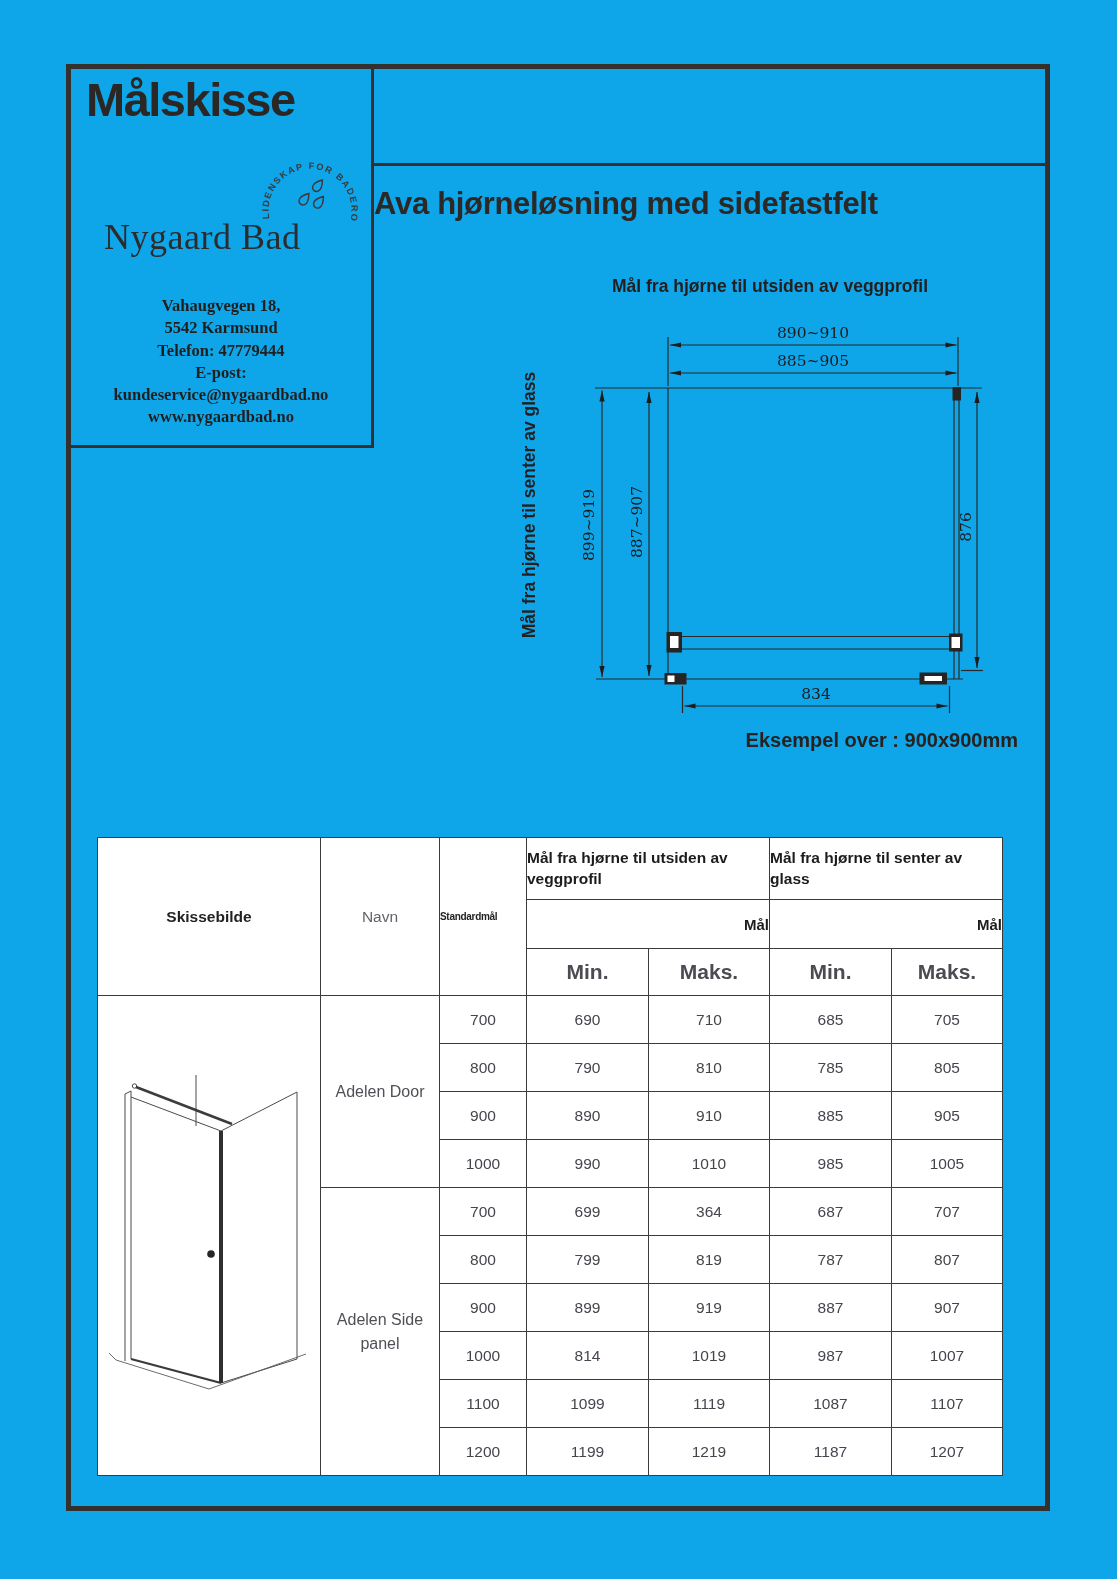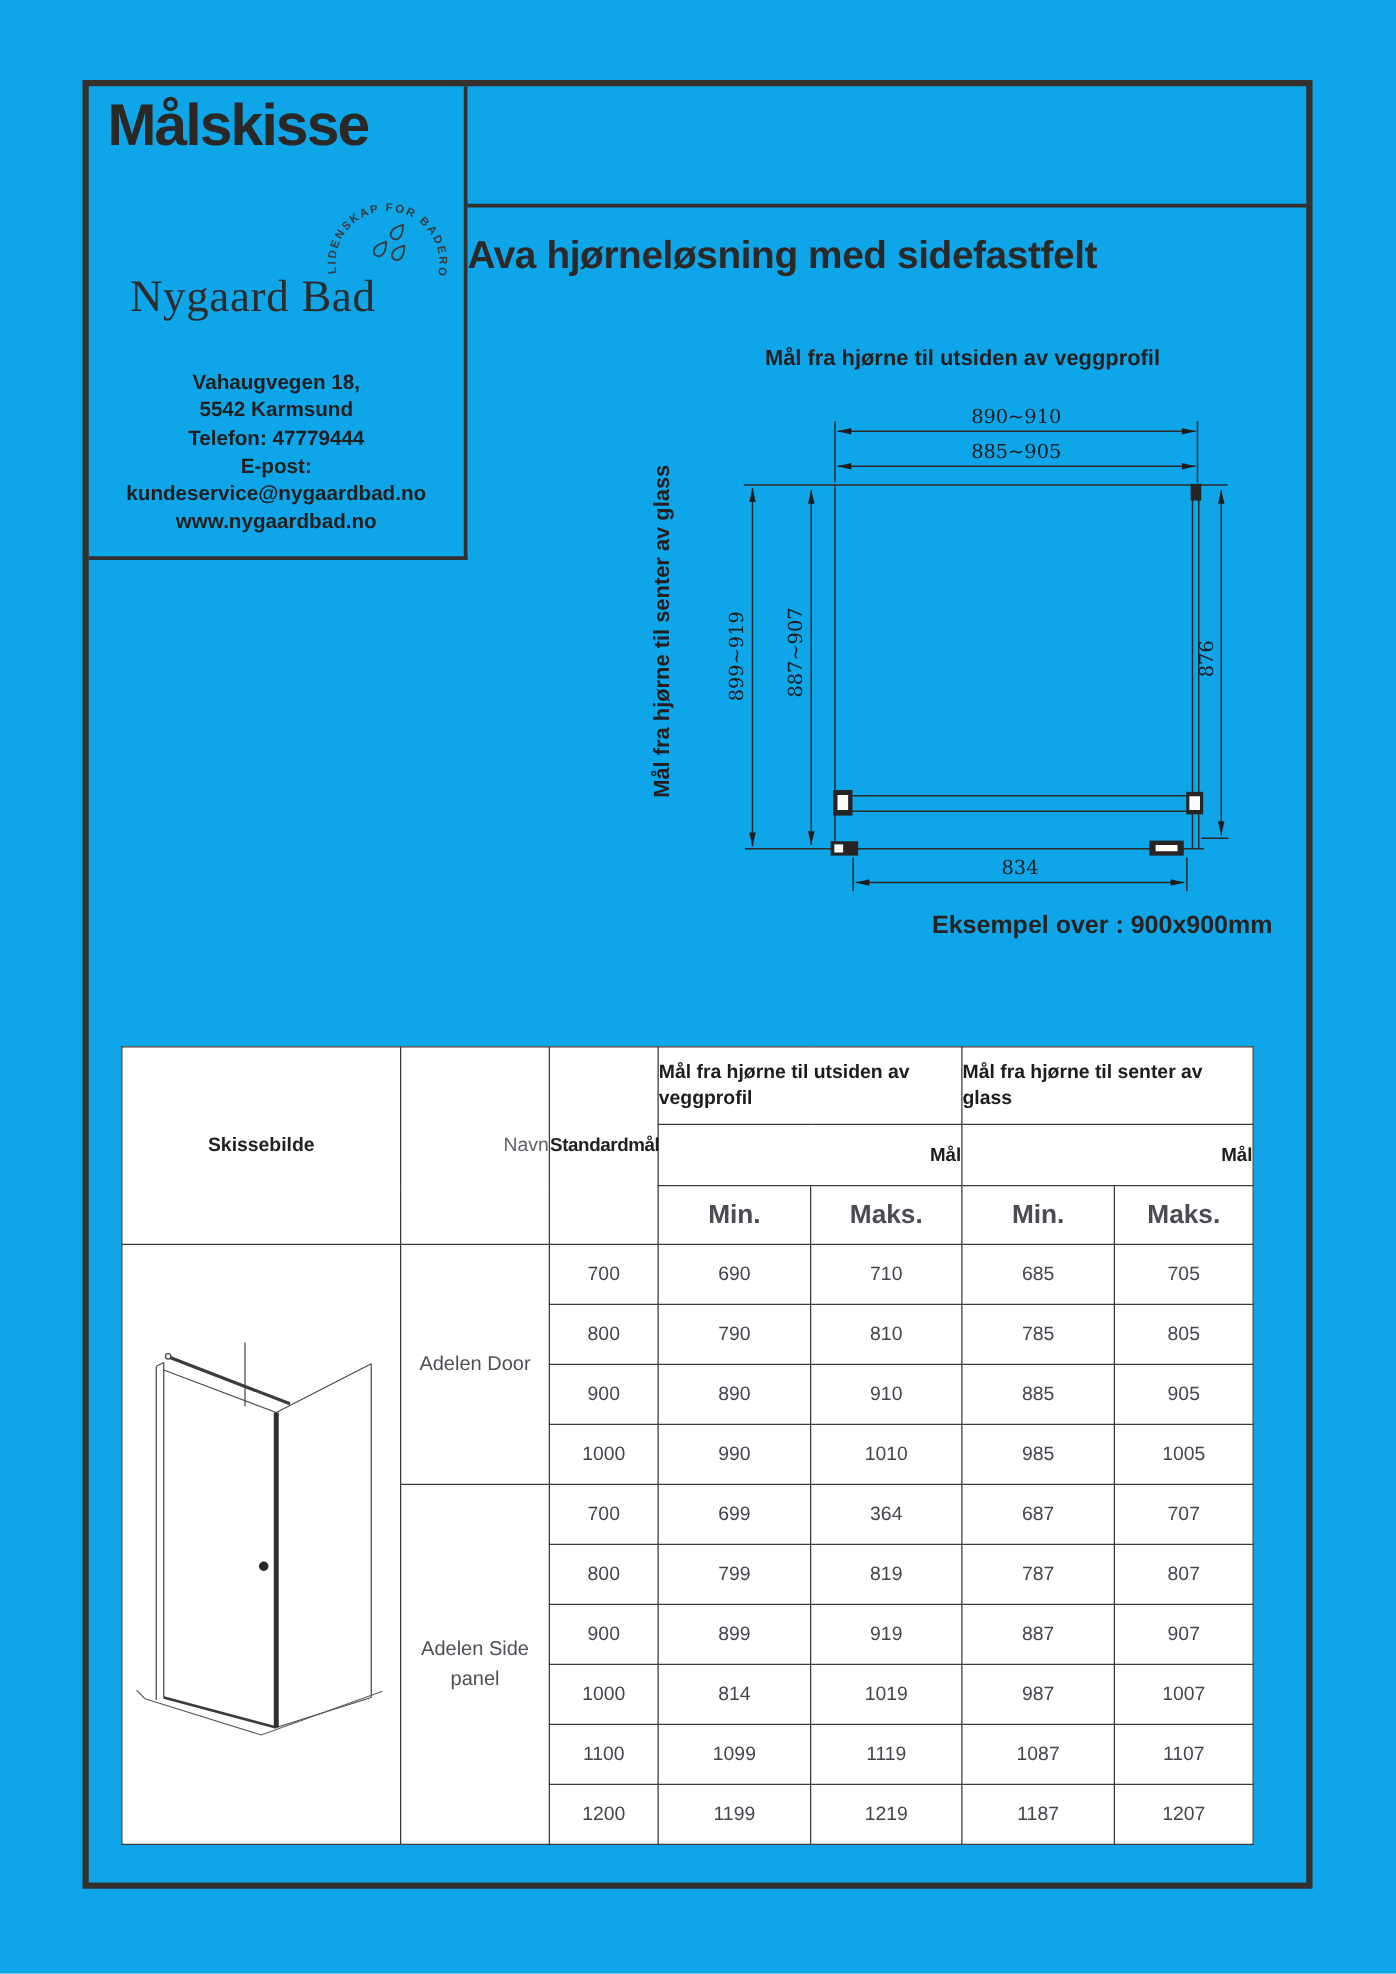--- a/index.html
+++ b/index.html
@@ -12,40 +12,40 @@
                border:5px solid #34302d;box-sizing:border-box;}
   .info-box{left:71px;top:69px;width:303px;height:379px;
             border-right:3px solid #34302d;border-bottom:3px solid #34302d;box-sizing:border-box;}
   .strip-divider{left:374px;top:163px;width:671px;height:3px;background:#34302d;}
 
   .doc-title{left:86px;top:72px;width:280px;font-size:47px;font-weight:700;
              letter-spacing:-1.5px;color:#2b2724;}
   .brand-name{left:104px;top:216px;font-family:"Liberation Serif",serif;
               font-size:36px;color:#2c2c2c;letter-spacing:0.5px;}
   .contact{left:71px;top:295px;width:300px;text-align:center;font-weight:700;
-           font-size:16.5px;line-height:22.3px;color:#211f1e;}
+           font-size:16.5px;line-height:22.3px;color:#211f1e;font-family:Liberation Serif, serif;}
 
   .product-title{left:374px;top:186px;width:755px;text-align:left;
                  font-size:31px;font-weight:700;letter-spacing:-0.3px;color:#2c2825;}
   .drawing-top-label{left:560px;top:276px;width:420px;text-align:center;
                      font-size:17.5px;font-weight:700;color:#241f1e;}
   .drawing-left-label{left:363px;top:491px;width:340px;height:28px;text-align:center;
                       font-size:17.5px;font-weight:700;color:#241f1e;
                       transform:rotate(-90deg);}
   .example-note{left:618px;top:729px;width:400px;text-align:right;
                 font-size:20px;font-weight:700;color:#27221f;}
 
   
   .dim-table-wrap{left:97px;top:837px;}
   table.dims{border-collapse:collapse;table-layout:fixed;width:905px;background:#fff;}
   table.dims th,table.dims td{border:1.5px solid #3d3a38;padding:0;vertical-align:middle;
                               font-family:"Liberation Sans",sans-serif;}
   .h-skisse{font-size:15.5px;font-weight:700;color:#222;text-align:center;}
-  .h-navn{font-size:15.5px;font-weight:400;color:#63636a;text-align:right;}
-  .h-std{font-size:15px;font-weight:700;color:#222;text-align:left;letter-spacing:-0.3px;}
+  .h-navn{font-size:15.5px;font-weight:400;color:#63636a;text-align:center;}
+  .h-std{font-size:10px;font-weight:700;color:#222;text-align:left;letter-spacing:-0.3px;}
   .h-group{font-size:15.5px;font-weight:700;color:#1e1c1b;text-align:left;
            padding:4px 6px 4px 8px;line-height:1.3;}
   .h-mal{font-size:15px;font-weight:700;color:#1e1c1b;text-align:right;}
   .h-minmax{font-size:21px;font-weight:700;color:#4b4b52;text-align:center;}
   .cell-num{font-size:15.5px;color:#45454e;text-align:center;}
   .cell-name{font-size:16px;color:#4f4f56;text-align:center;line-height:1.45;}
   tr.hr1{height:62px;} tr.hr2{height:49px;} tr.hr3{height:47px;} tr.dr{height:48px;}
 
   svg text.cad{font-family:"DejaVu Serif",serif;font-size:15.5px;fill:#1f1d1c;}
 </style>

